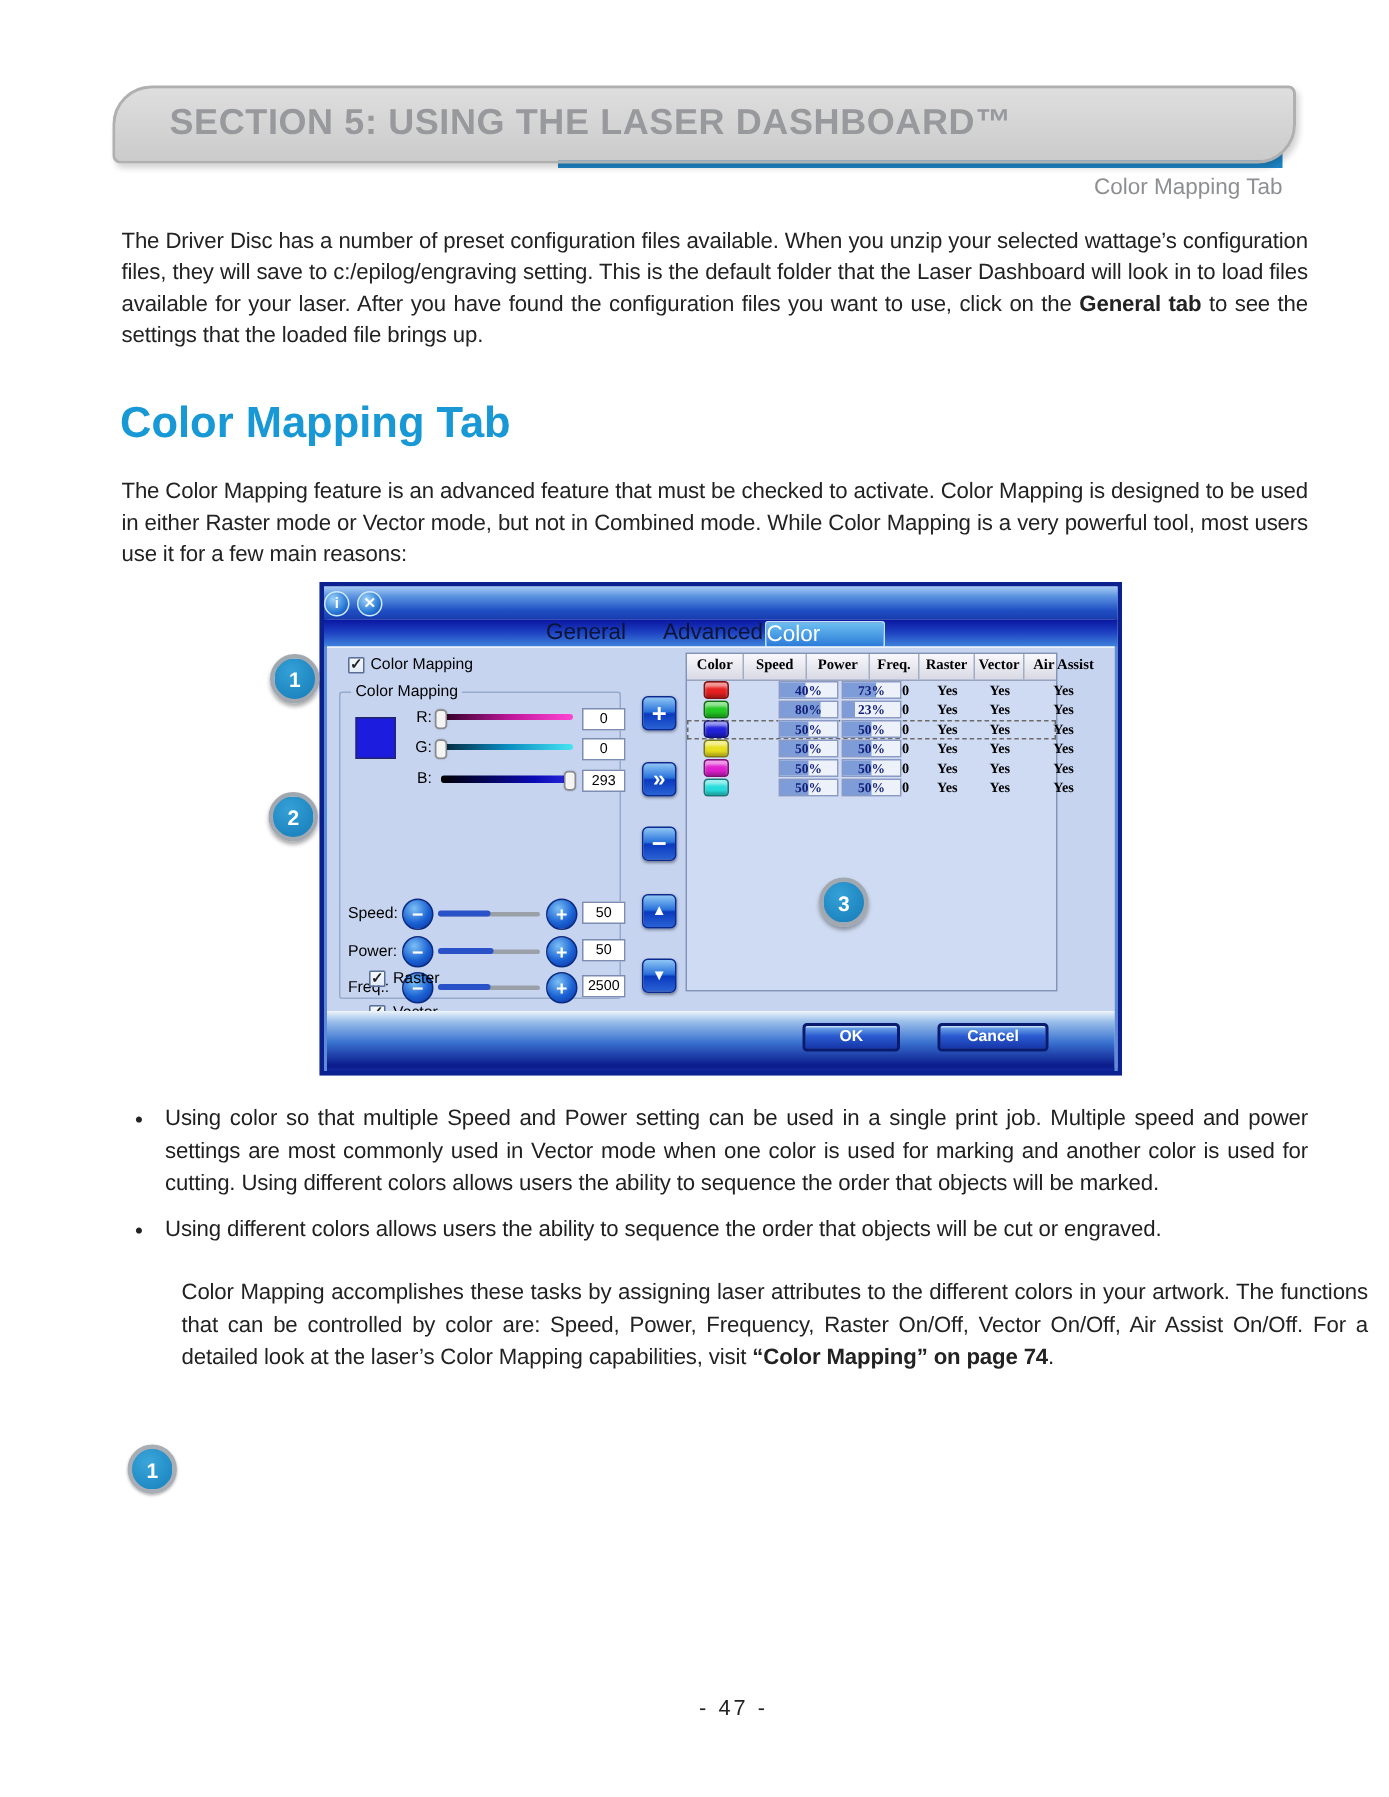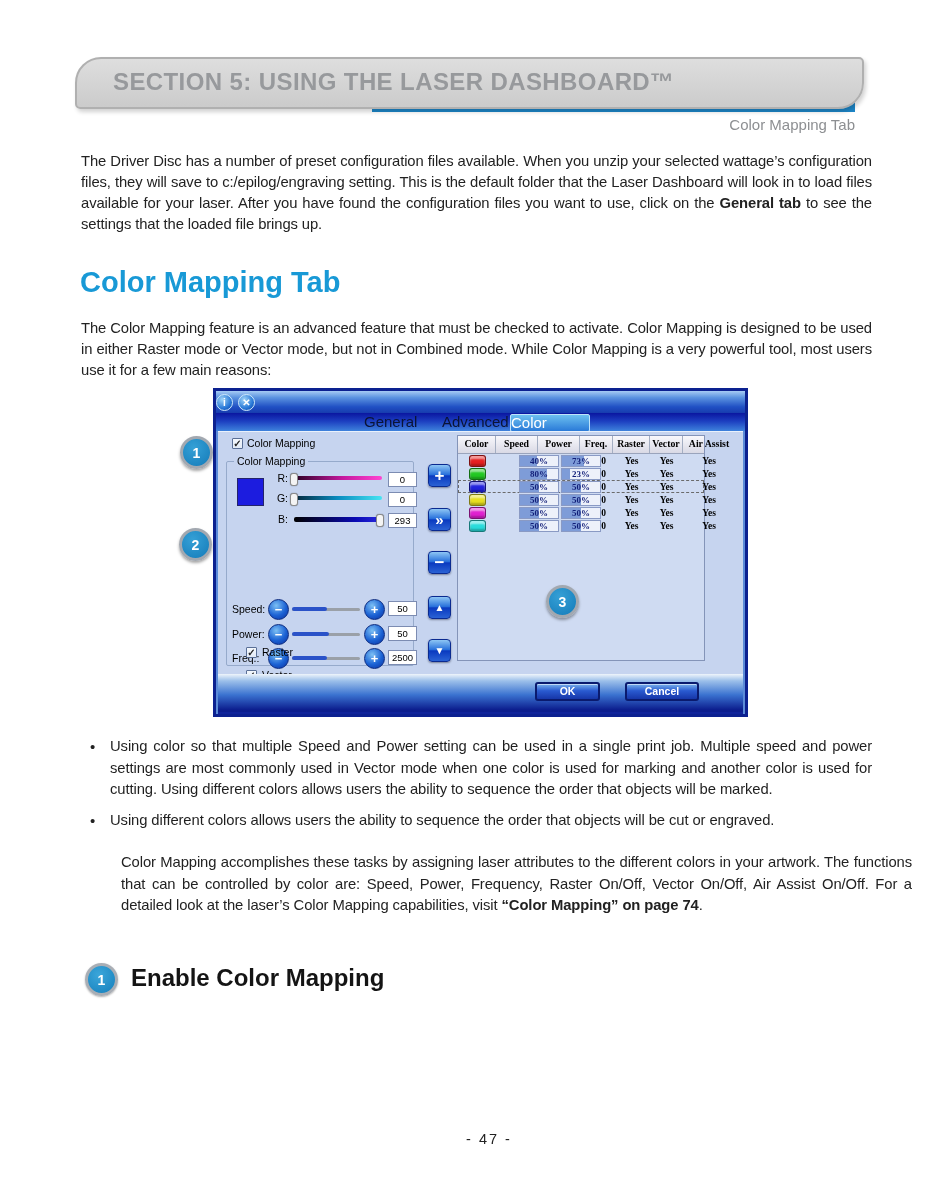--- a/index.html
+++ b/index.html
@@ -341,16 +341,15 @@
     <span class="txt">Using color so that multiple Speed and Power setting can be used in a single print job. Multiple speed and power settings are most commonly used in Vector mode when one color is used for marking and another color is used for cutting. Using different colors allows users the ability to sequence the order that objects will be marked.</span>
   </div>
   <div class="bullet b2">
     <span class="dot">•</span>
     <span class="txt">Using different colors allows users the ability to sequence the order that objects will be cut or engraved.</span>
   </div>
 
   <div class="para p3"><span>Color Mapping accomplishes these tasks by assigning laser attributes to the different colors in your artwork. The functions that can be controlled by color are: Speed, Power, Frequency, Raster On/Off, Vector On/Off, Air Assist On/Off. For a detailed look at the laser’s Color Mapping capabilities, visit </span><span class="bold">“Color Mapping” on page 74</span><span>.</span></div>
 
   <div class="enable-badge">1</div>
-  <div class="enable-title">Enable Color Mapping</div>
 
   <div class="footer">- 47 -</div>
 </div>
 
 </body></html>

